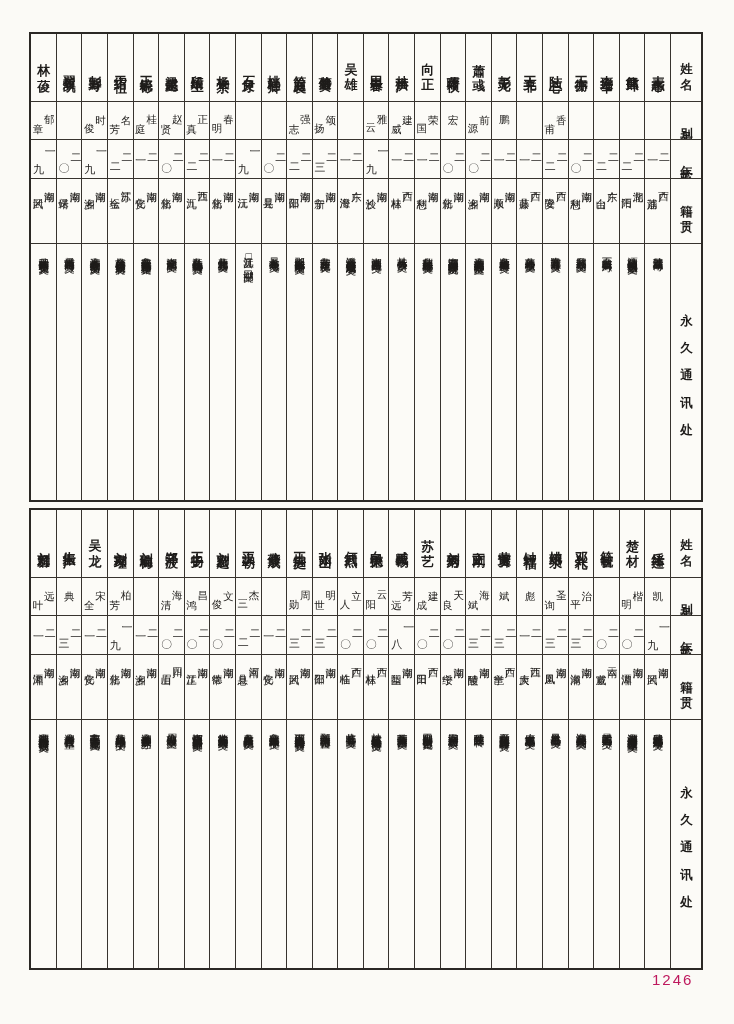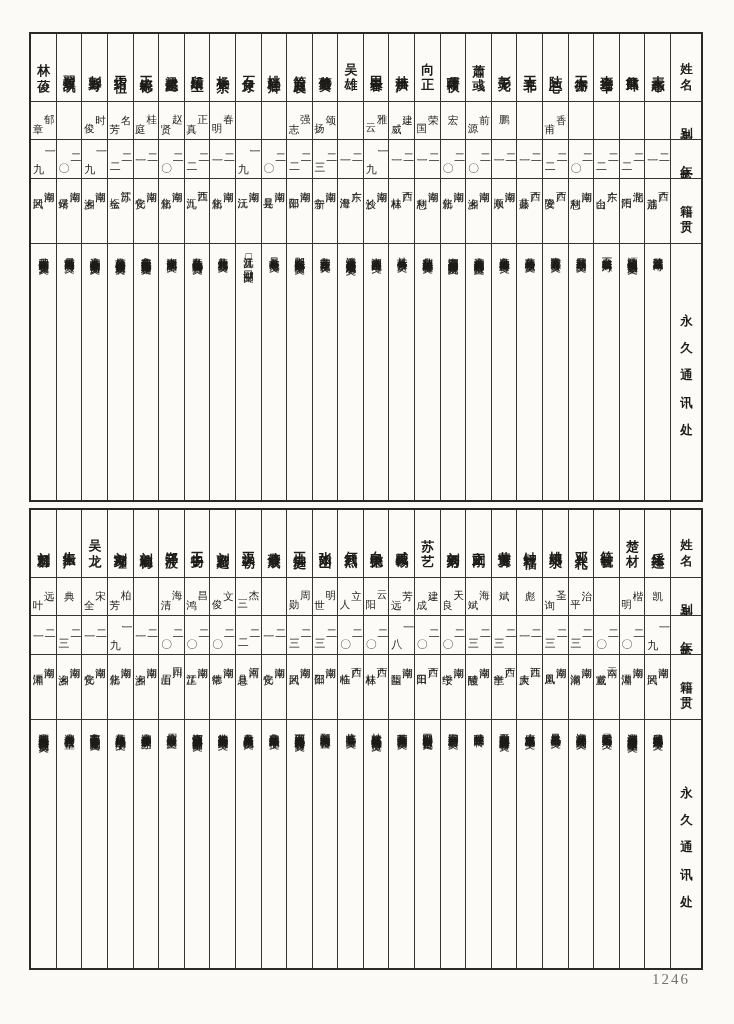--- a/index.html
+++ b/index.html
@@ -33,21 +33,21 @@
   .stagger .ln{display:block;line-height:1.08;}
   .stagger .ln + .ln{margin-top:9px;}
   .c-native .stagger .ln + .ln{margin-top:7px;}
   .hdr{align-items:center;padding-top:0;}
   .v-hdr{font-size:12.5px;font-weight:bold;}
   .hs-pair{letter-spacing:1.25em;}
   .hs-tight{letter-spacing:0.3em;}
   .hs-addr{letter-spacing:2.2em;}
   .pagenum{
     position:absolute;left:652px;top:971px;font-size:15px;letter-spacing:2px;
-    font-family:Liberation Serif, serif;color:#737373;
+    font-family:Liberation Sans, sans-serif;color:#be185d;
   }
 </style>
 </head>
 <body>
 
 <div class="sheet">
 
   <div class="rtable t-top">
     <div class="col headercol">
       <div class="cell c-name hdr">

